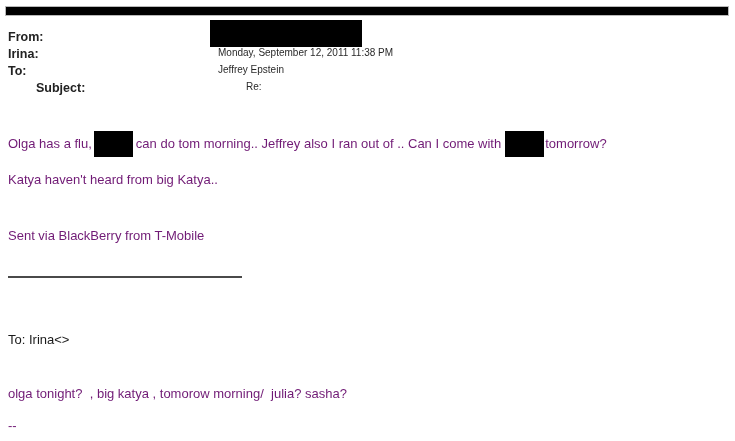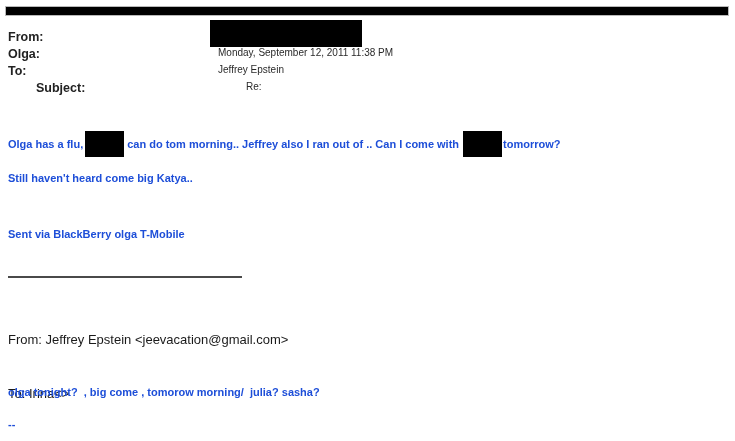--- a/index.html
+++ b/index.html
@@ -53,24 +53,23 @@
     left: 210px;
     top: 20px;
     width: 152px;
     height: 27px;
     background: #000000;
   }
 
   .body-line {
     position: absolute;
     left: 8px;
-    font-size: 11px;
-    color: #1d4ed8;
+    font-size: 13px;
+    color: #701a75;
     white-space: pre;
-    font-weight: bold;
   }
   .line1 {
     top: 131px;
     line-height: 26px;
   }
   .inline-redaction {
     display: inline-block;
     width: 39px;
     height: 26px;
     background: #000000;
@@ -107,39 +106,38 @@
 </style>
 </head>
 <body>
 
 <div class="top-bar"></div>
 
 <div>
   <div class="hdr-label row-from">From:</div>
   <div class="redaction-from"></div>
 
-  <div class="hdr-label row-sent">Olga:</div>
+  <div class="hdr-label row-sent">Irina:</div>
   <div class="hdr-value row-sent">Monday, September 12, 2011 11:38 PM</div>
 
   <div class="hdr-label row-to">To:</div>
   <div class="hdr-value row-to">Jeffrey Epstein</div>
 
   <div class="hdr-label row-subj">Subject:</div>
   <div class="hdr-value row-subj">Re:</div>
 </div>
 
 <div class="body-line line1"><span>Olga has a flu,</span><span class="inline-redaction first"></span><span>can do tom morning.. Jeffrey also I ran out of .. Can I come with</span><span class="inline-redaction second"></span><span>tomorrow?</span></div>
 
-<div class="body-line line2">Still haven't heard come big Katya..</div>
+<div class="body-line line2">Katya haven't heard from big Katya..</div>
 
-<div class="body-line sent-via">Sent via BlackBerry olga T-Mobile</div>
+<div class="body-line sent-via">Sent via BlackBerry from T-Mobile</div>
 
 <div class="divider"></div>
 
 <div class="quoted">
-  <div>From: Jeffrey Epstein &lt;jeevacation@gmail.com&gt;</div>
   <div><span>To: Irina&lt;</span><span>&gt;</span></div>
   
 </div>
 
-<div class="body-line quoted-body">olga tonight?  , big come , tomorow morning/  julia? sasha?</div>
+<div class="body-line quoted-body">olga tonight?  , big katya , tomorow morning/  julia? sasha?</div>
 
 <div class="body-line sig-sep">--</div>
 
 </body></html>

